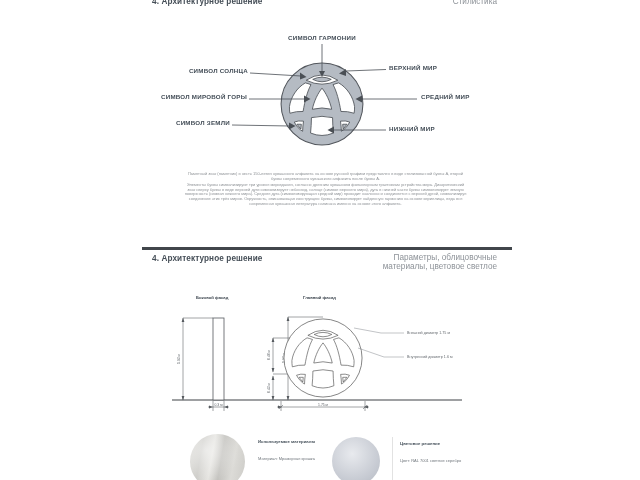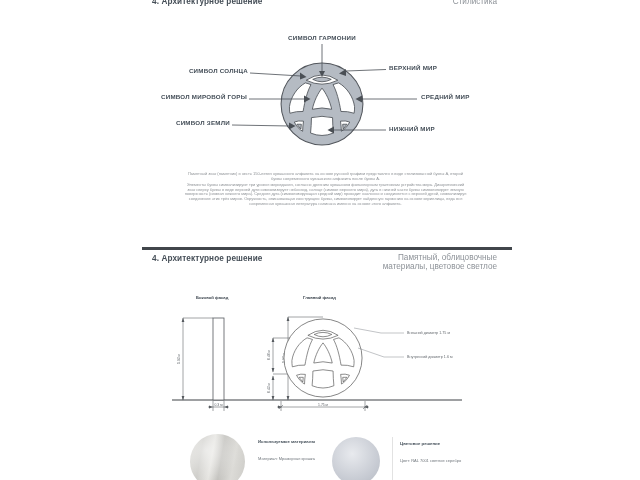--- a/index.html
+++ b/index.html
@@ -89,21 +89,21 @@
 
   <div class="desc">
     <p>Памятный знак (памятник) в честь 150-летия чувашского алфавита на основе русской графики представлен в виде стилизованной буквы Ӑ, второй буквы современного чувашского алфавита после буквы А.</p>
     <p>Элементы буквы символизируют три уровня мироздания, согласно древним чувашским фольклорным трактовкам устройства мира. Диакритический знак сверху буквы в виде верхней дуги символизирует небосвод, солнце (символ верхнего мира), дуга в нижней части буквы символизирует земную поверхность (символ нижнего мира). Средняя дуга (символизирующая средний мир) проходит наклонно и соединяется с верхней дугой, символизируя соединение этих трёх миров. Окружность, описывающая конструкцию буквы, символизирует найденную гармонию на основе кириллицы, ведь вся современная чувашская литература написана именно на основе этого алфавита.</p>
   </div>
 
   <div class="divider"></div>
 
   <div class="hdr-title" style="left:152px;top:254px;">4. Архитектурное решение</div>
   <div class="hdr-sub" style="left:300px;top:253px;width:197px;">
-    <div>Памятный, облицовочные</div>
+    <div>Параметры, облицовочные</div>
     <div>материалы, цветовое светлое</div>
   </div>
 
   <div class="draw-label" style="left:196px;top:295px;">Боковой фасад</div>
   <div class="draw-label" style="left:303px;top:295px;">Главный фасад</div>
 
   <svg style="left:165px;top:288px;" width="300" height="145">
 
     <line class="ground" x1="7" y1="112" x2="297" y2="112"></line>
 

